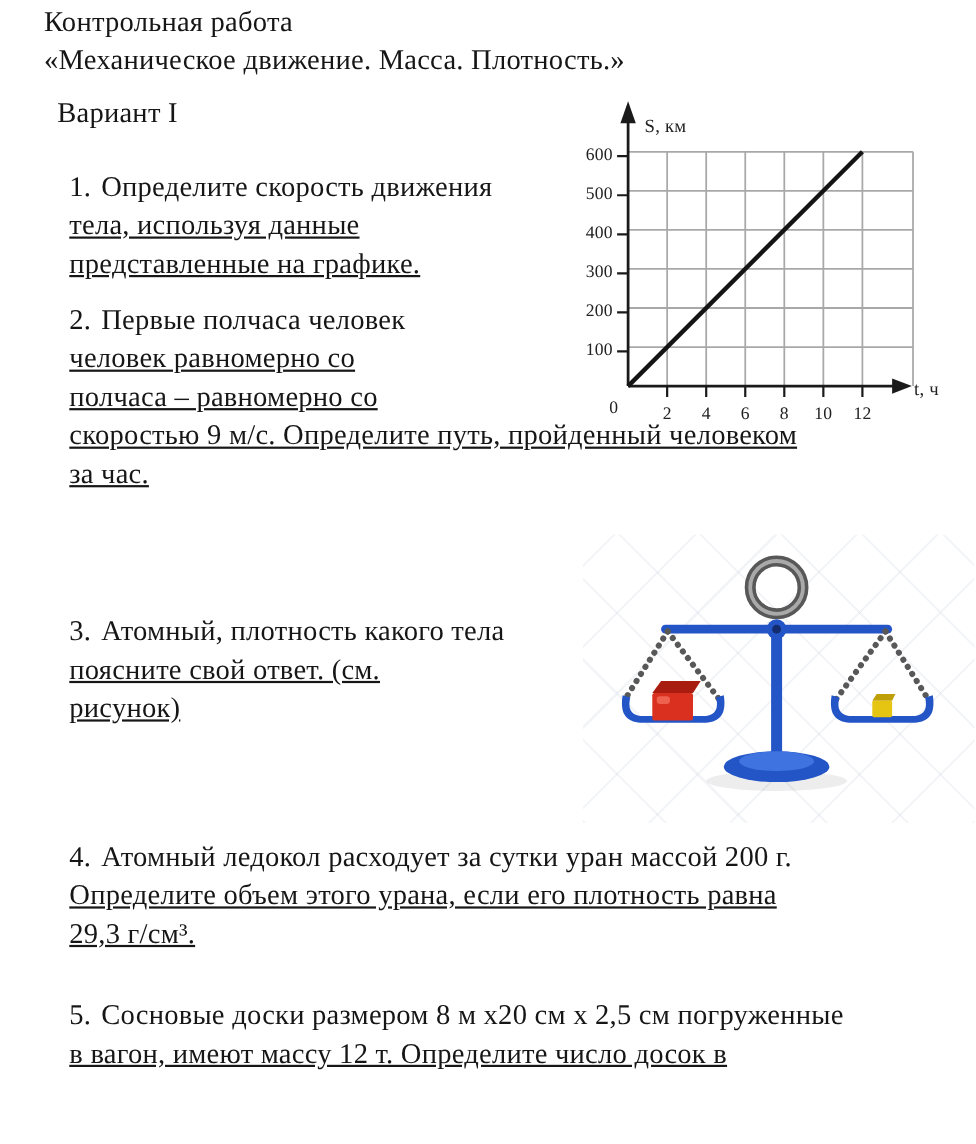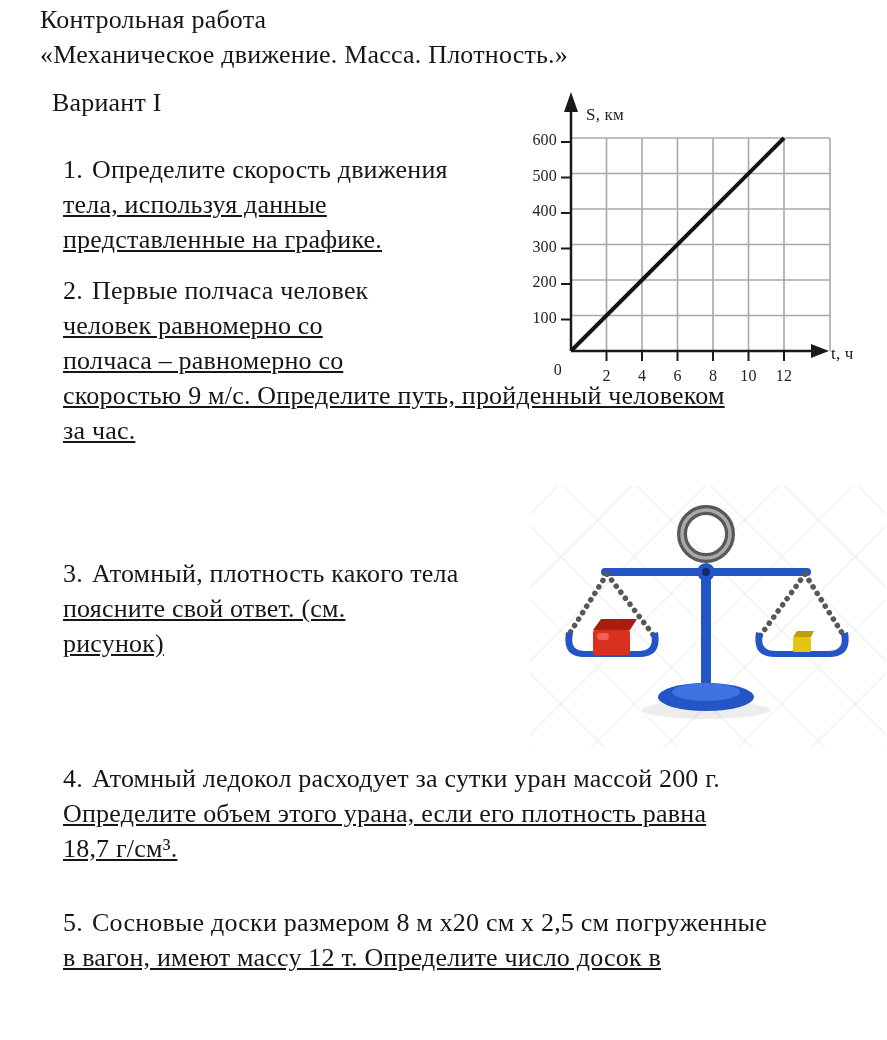--- a/index.html
+++ b/index.html
@@ -48,21 +48,21 @@
 
   <div class="abs" style="left:63px;top:556px;">
     <div class="qline"><span class="qnum">3.</span><span>Атомный, плотность какого тела</span></div>
     <div class="qline rest">поясните свой ответ. (см.</div>
     <div class="qline rest">рисунок)</div>
   </div>
 
   <div class="abs" style="left:63px;top:761px;">
     <div class="qline"><span class="qnum">4.</span><span>Атомный ледокол расходует за сутки уран массой 200 г.</span></div>
     <div class="qline rest">Определите объем этого урана, если его плотность равна</div>
-    <div class="qline rest">18,7 г/см³.</div>
+    <div class="qline rest">29,3 г/см³.</div>
   </div>
 
   <div class="abs" style="left:63px;top:905px;">
     <div class="qline"><span class="qnum">5.</span><span>Сосновые доски размером 8 м х20 см х 2,5 см погруженные</span></div>
     <div class="qline rest">в вагон, имеют массу 12 т. Определите число досок в</div>
   </div>
 
   <svg class="chart" viewBox="0 0 372 305">
       <line x1="56" y1="225.5" x2="315" y2="225.5" stroke="#a8a8a8" stroke-width="1.6"></line>
       <line x1="56" y1="190" x2="315" y2="190" stroke="#a8a8a8" stroke-width="1.6"></line>

